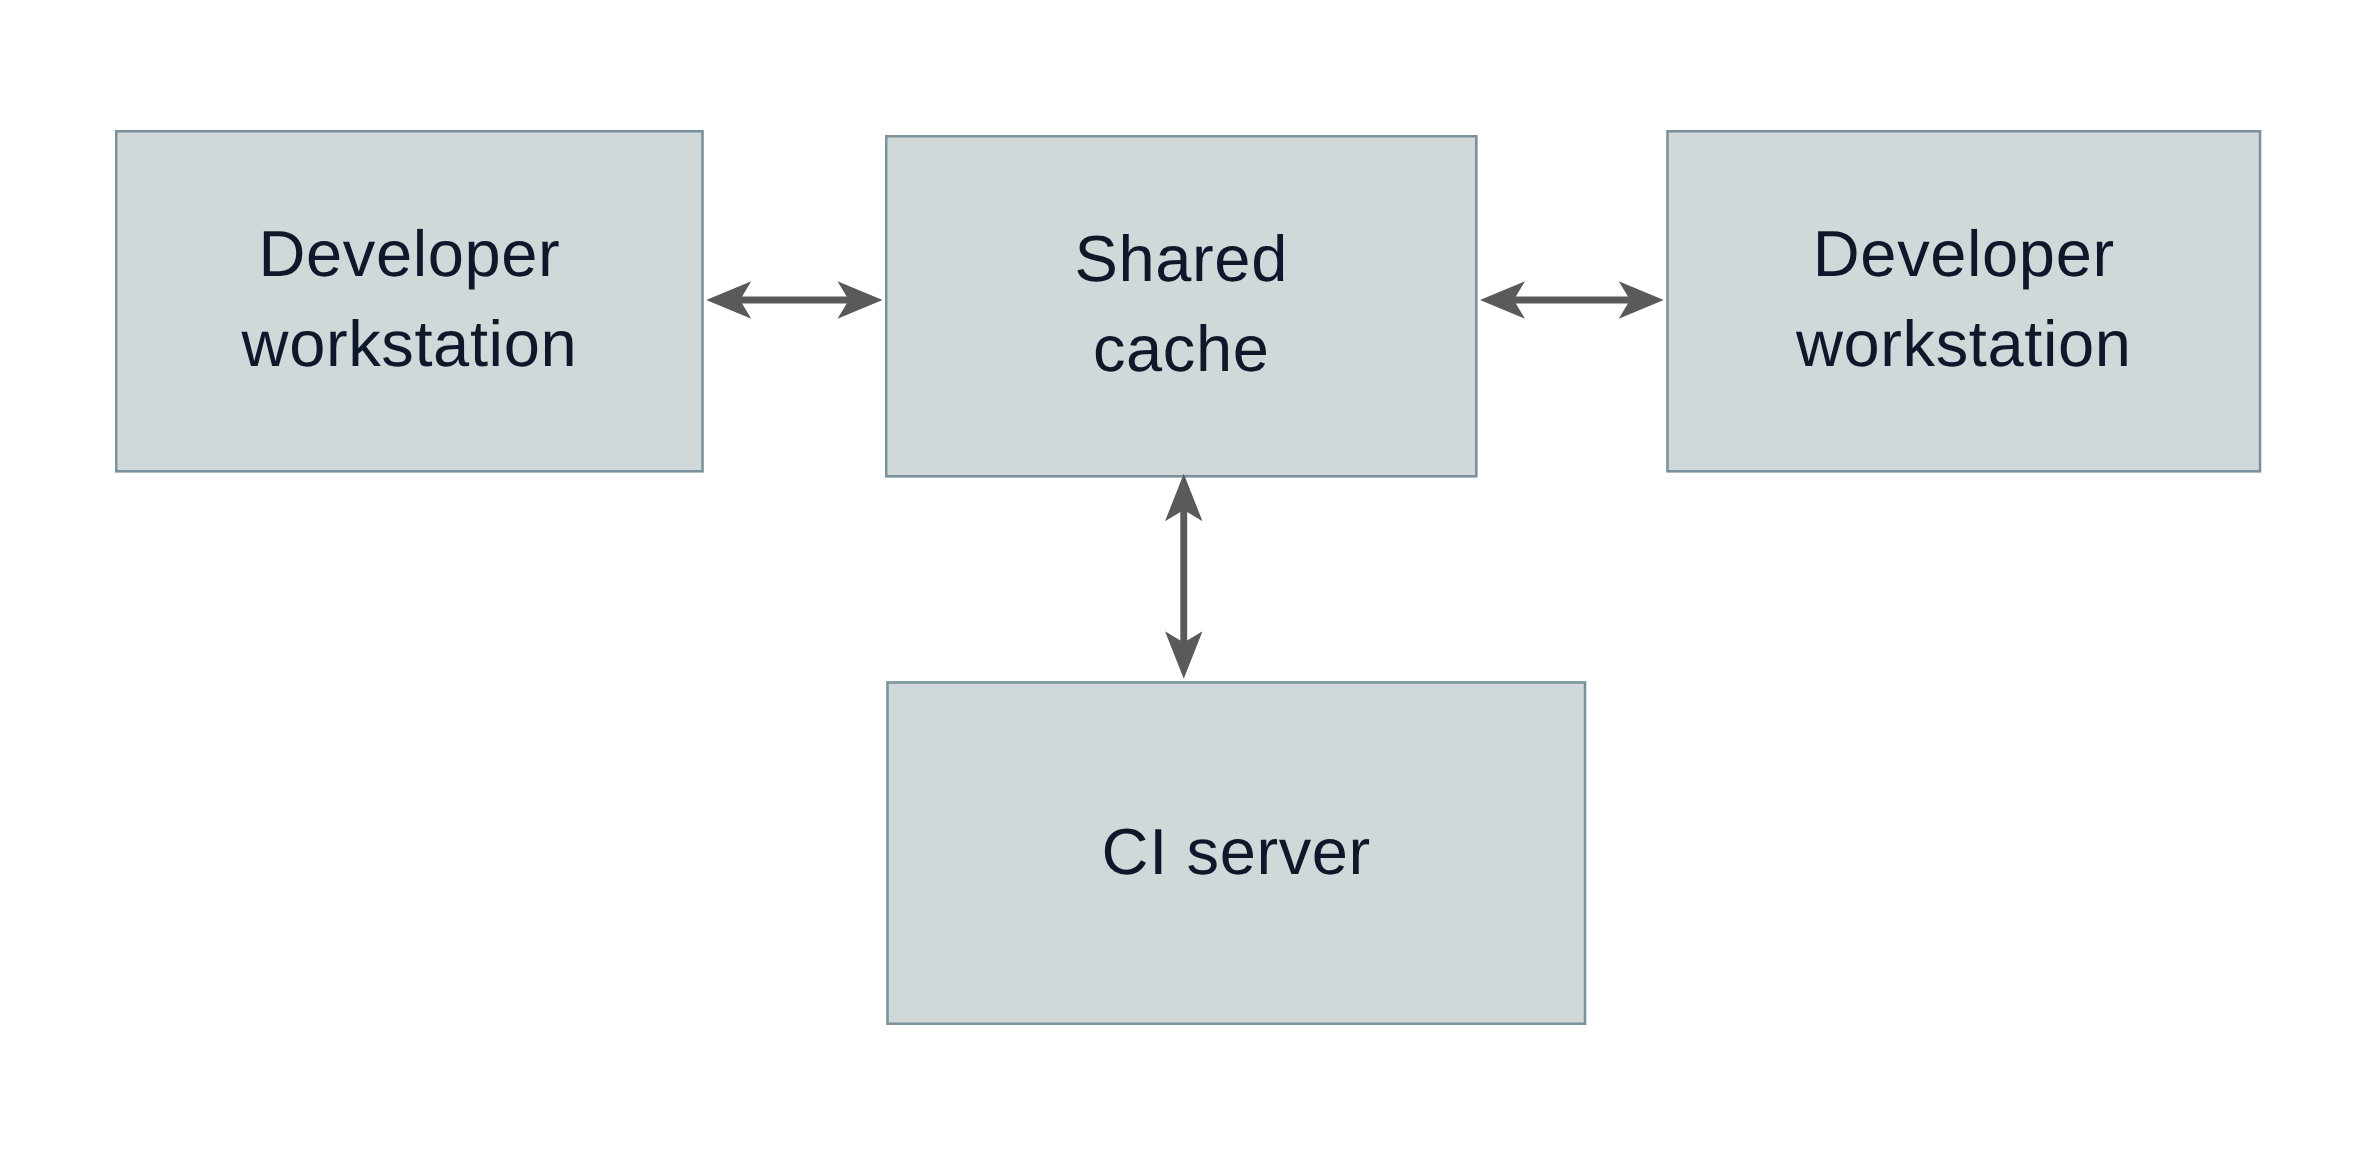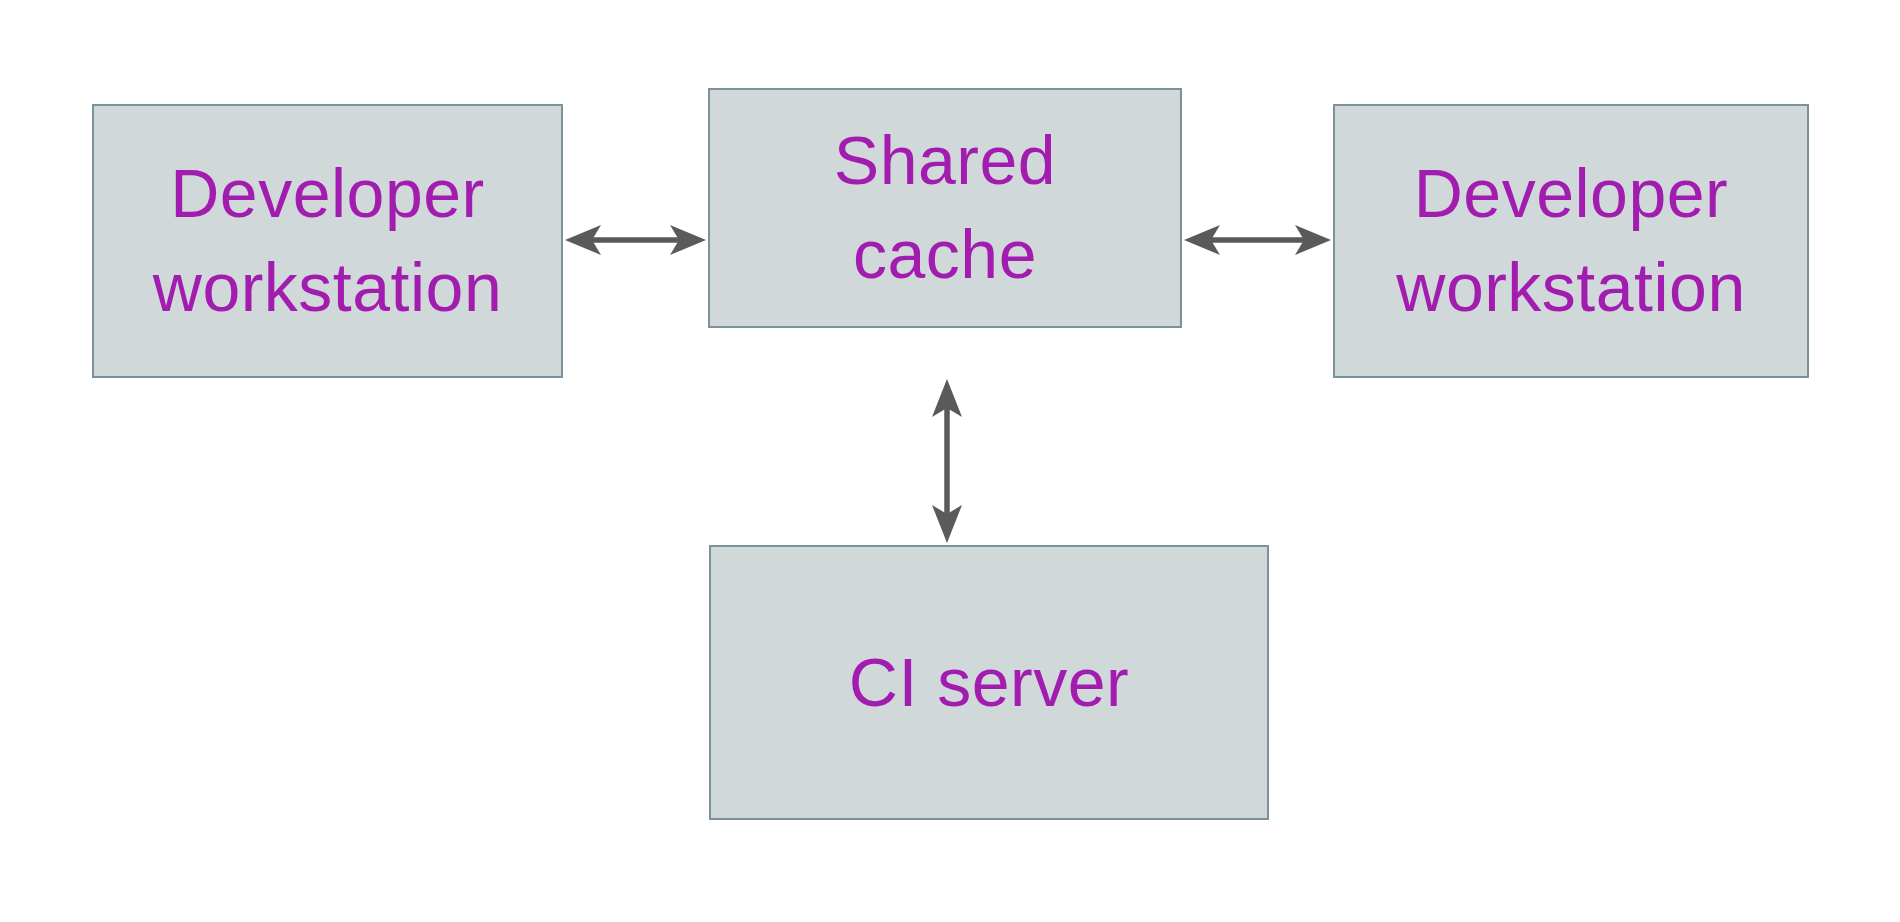--- a/index.html
+++ b/index.html
@@ -17,28 +17,28 @@
   }
   .node {
     position: absolute;
     background: #d0d8da;
     border: 2px solid #7b929c;
     box-sizing: border-box;
     display: flex;
     align-items: center;
     justify-content: center;
     text-align: center;
-    color: #a21caf;
-    font-size: 68px;
+    color: #0f172a;
+    font-size: 52px;
     line-height: 1.38;
     letter-spacing: 0.5px;
     white-space: pre-line;
   }
   .node-dev-left   { left: 92px;   top: 104px; width: 471px; height: 274px; }
-  .node-cache      { left: 708px;  top: 88px; width: 474px; height: 240px; }
+  .node-cache      { left: 708px;  top: 108px; width: 474px; height: 274px; }
   .node-dev-right  { left: 1333px; top: 104px; width: 476px; height: 274px; }
   .node-ci         { left: 709px;  top: 545px; width: 560px; height: 275px; }
   .edge {
     position: absolute;
     display: block;
   }
   .edge-left   { left: 563px;  top: 218px; }
   .edge-right  { left: 1182px; top: 218px; }
   .edge-down   { left: 925px;  top: 377px; }
 </style>

